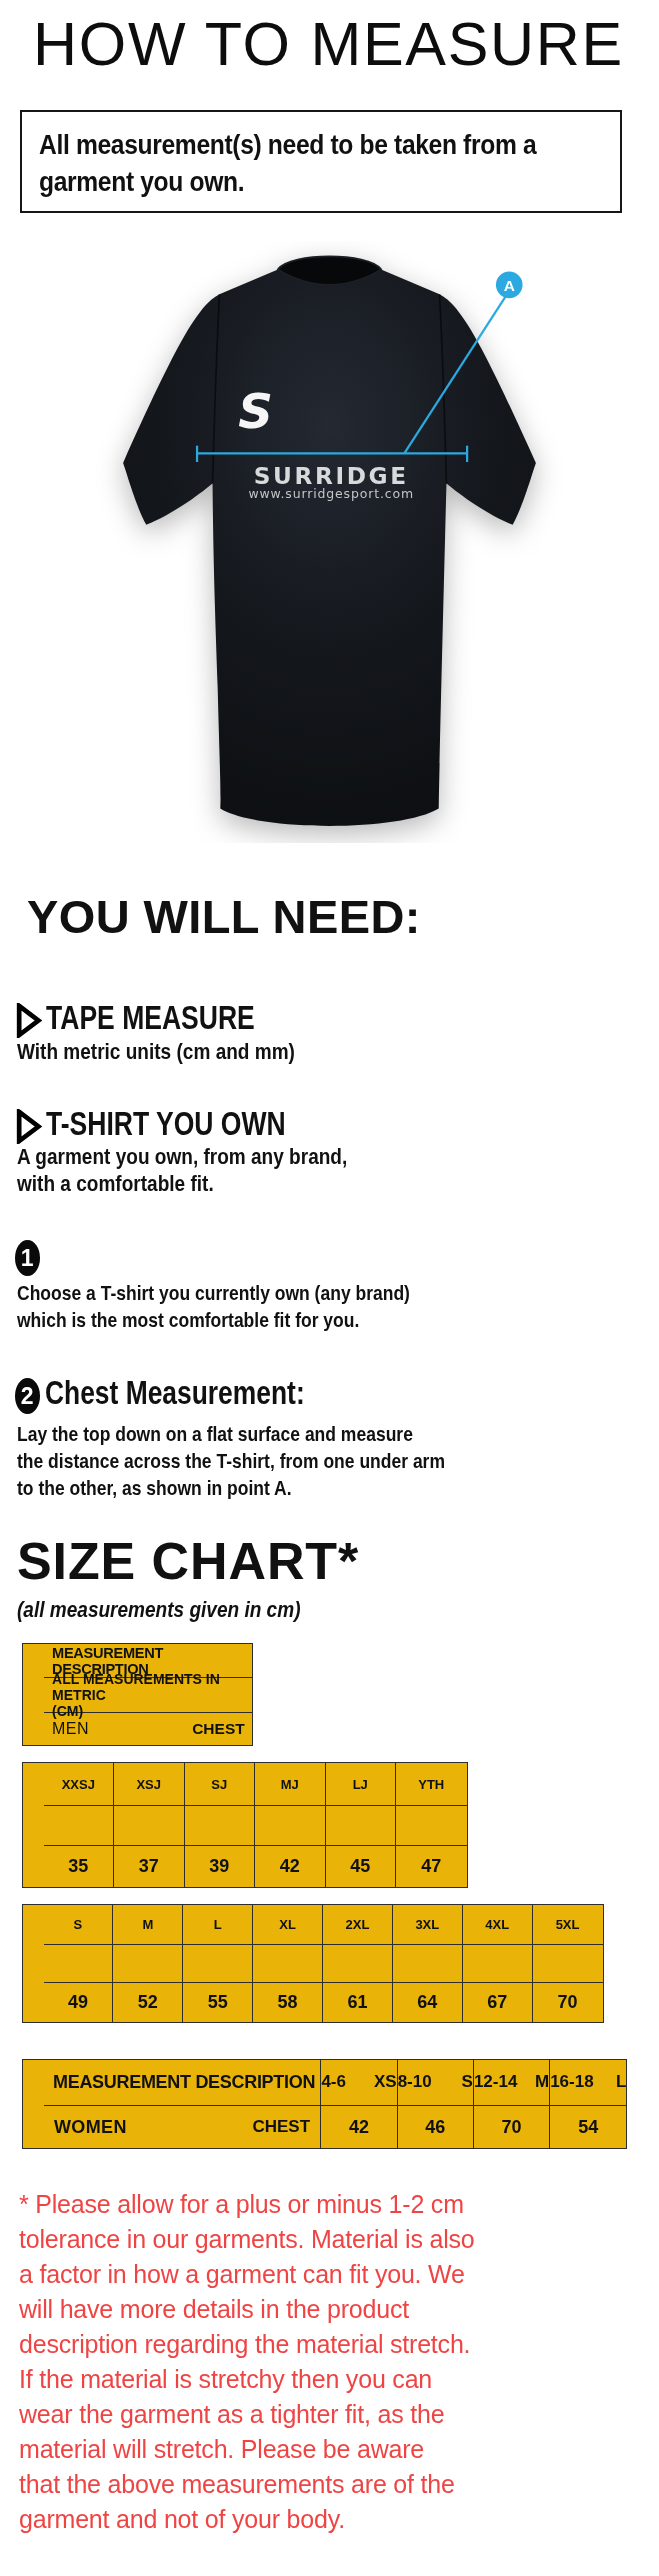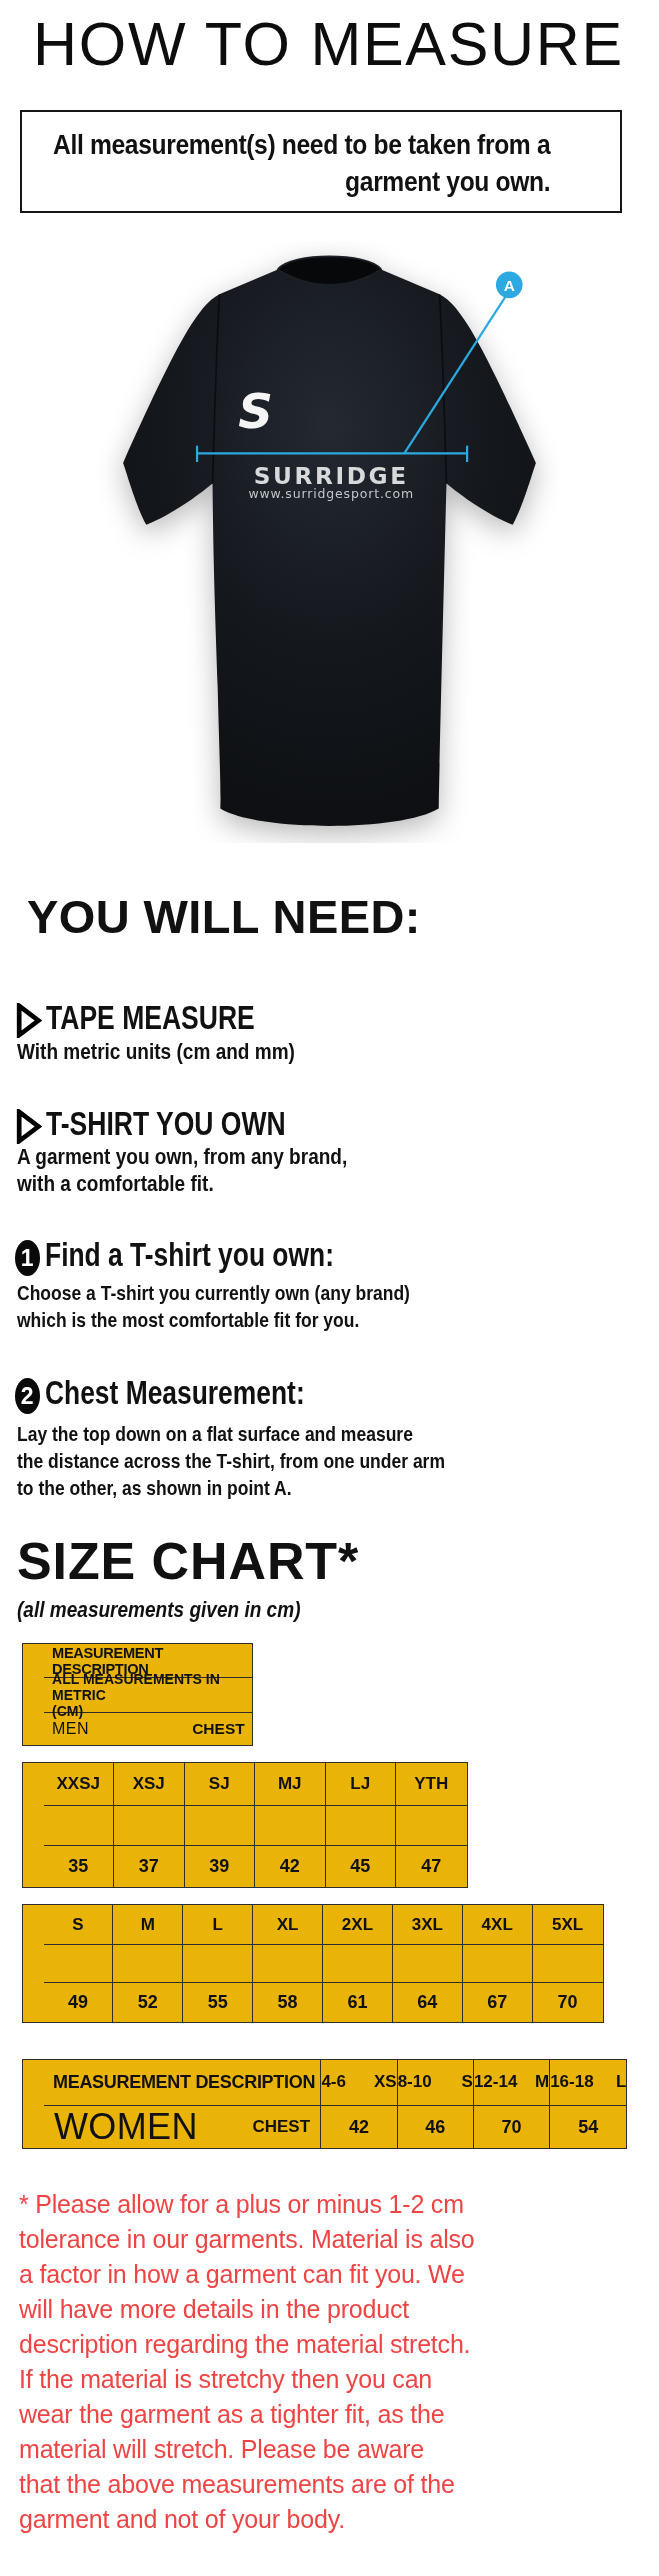--- a/index.html
+++ b/index.html
@@ -8,21 +8,21 @@
     background:#ffffff; color:#111;
     font-family:"Liberation Sans", sans-serif;
   }
   .abs { position:absolute; }
   .cx  { display:inline-block; transform:scaleX(0.85); transform-origin:0 0; white-space:pre-line; }
 
   
   .h1 { left:33px; top:13.8px; font-size:61px; font-weight:400; letter-spacing:1.7px; color:#0d0d0d; line-height:1; white-space:nowrap; }
   .notice-box {
     left:20px; top:110px; width:581px; height:71px;
-    border:2.6px solid #161616; padding:13.8px 0 13.8px 17px;text-align:right;
+    border:2.6px solid #161616; padding:13.8px 0 13.8px 17px;
   }
   .notice-text { font-size:28px; font-weight:700; line-height:37px; letter-spacing:-0.4px; transform:scaleX(0.88); transform-origin:0 0; white-space:pre-line; }
 
   .ywn-heading { left:27px; top:891px; font-size:47px; font-weight:700; letter-spacing:0.4px; line-height:1.1; white-space:nowrap; }
   .sc-heading  { left:17px; top:1533px; font-size:52px; font-weight:700; letter-spacing:0.9px; line-height:1.1; white-space:nowrap; }
   .sc-sub      { left:17px; top:1597px; font-size:22.4px; font-weight:700;font-style:italic; }
 
   
   .tri-icon { width:26px; height:35px; }
   .need-title { font-size:34px; font-weight:700; line-height:38px; white-space:nowrap; transform:scaleX(0.78); transform-origin:0 0; display:inline-block; }
@@ -46,30 +46,30 @@
   .meta-table { left:22.4px; top:1643px; width:208px; grid-template-columns:1fr; grid-template-rows:34px 35px 32px; }
   .meta-table > div { justify-content:flex-start; padding-left:7.7px; }
   .meta-r1 { font-size:14.6px; font-weight:700; letter-spacing:-0.3px; }
   .meta-r2 { font-size:14px; font-weight:700; line-height:16.3px; white-space:pre-line; }
   .meta-r3 { width:100%; display:flex; justify-content:space-between; align-items:center; padding-right:7.7px; }
   .meta-gender { font-size:16px; font-weight:400; letter-spacing:0.4px; }
   .meta-measure { font-size:15.5px; font-weight:700; }
 
   .junior-table { left:21.5px; top:1762px; width:423px; grid-template-columns:repeat(6,1fr); grid-template-rows:43px 40px 41px; }
   .adult-table  { left:21.5px; top:1904px; width:559px; grid-template-columns:repeat(8,1fr); grid-template-rows:40px 38px 39px; }
-  .size-label { font-size:17px; font-weight:700; }
+  .size-label { font-size:13px; font-weight:700; }
   .size-value { font-size:18px; font-weight:700; }
 
   .women-table { left:22.4px; top:2059px; width:582px; grid-template-columns:277px repeat(4,1fr); grid-template-rows:46px 42px; }
   .women-desc { justify-content:flex-start !important; padding-left:8.6px; font-size:18px; font-weight:700; letter-spacing:-0.3px; }
   .women-sizehead { justify-content:space-between !important; padding:4.3px 0 5.2px 0; }
   .women-dress  { font-size:17px; font-weight:700; }
   .women-letter { font-size:17px; font-weight:700; }
   .women-gender-cell { width:100%; display:flex; justify-content:space-between; align-items:center; padding:0 10.3px 0 9.5px; box-sizing:border-box; }
-  .women-gender { font-size:36px; font-weight:400; letter-spacing:0.4px; }
+  .women-gender { font-size:18px; font-weight:700; letter-spacing:0.4px; }
   .women-measure { font-size:17px; font-weight:700; }
 
   
   .footnote { left:19px; top:2187px; width:611px; font-size:25px; font-weight:400; line-height:35px; letter-spacing:-0.2px; color:#ef4444; white-space:pre-line; }
 </style>
 </head>
 <body>
 
 <div class="page">
 
@@ -152,23 +152,20 @@
     <span class="need-title">T-SHIRT YOU OWN</span>
   </div>
   <div class="abs need-desc" style="left:17px; top:1143px;">
     <span class="cx">A garment you own, from any brand,
 with a comfortable fit.</span>
   </div>
 
   <div class="abs step-badge" style="left:14.6px; top:1240px;">
     <span>1</span>
   </div>
-  <div class="abs" style="left:45px; top:1234px;">
-    <span class="step-title">Find a T-shirt you own:</span>
-  </div>
   <div class="abs step-body" style="left:17px; top:1279px;">
     <span class="cx">Choose a T-shirt you currently own (any brand)
 which is the most comfortable fit for you.</span>
   </div>
 
   <div class="abs step-badge" style="left:14.6px; top:1378px;">
     <span>2</span>
   </div>
   <div class="abs" style="left:45px; top:1372px;">
     <span class="step-title">Chest Measurement:</span>

